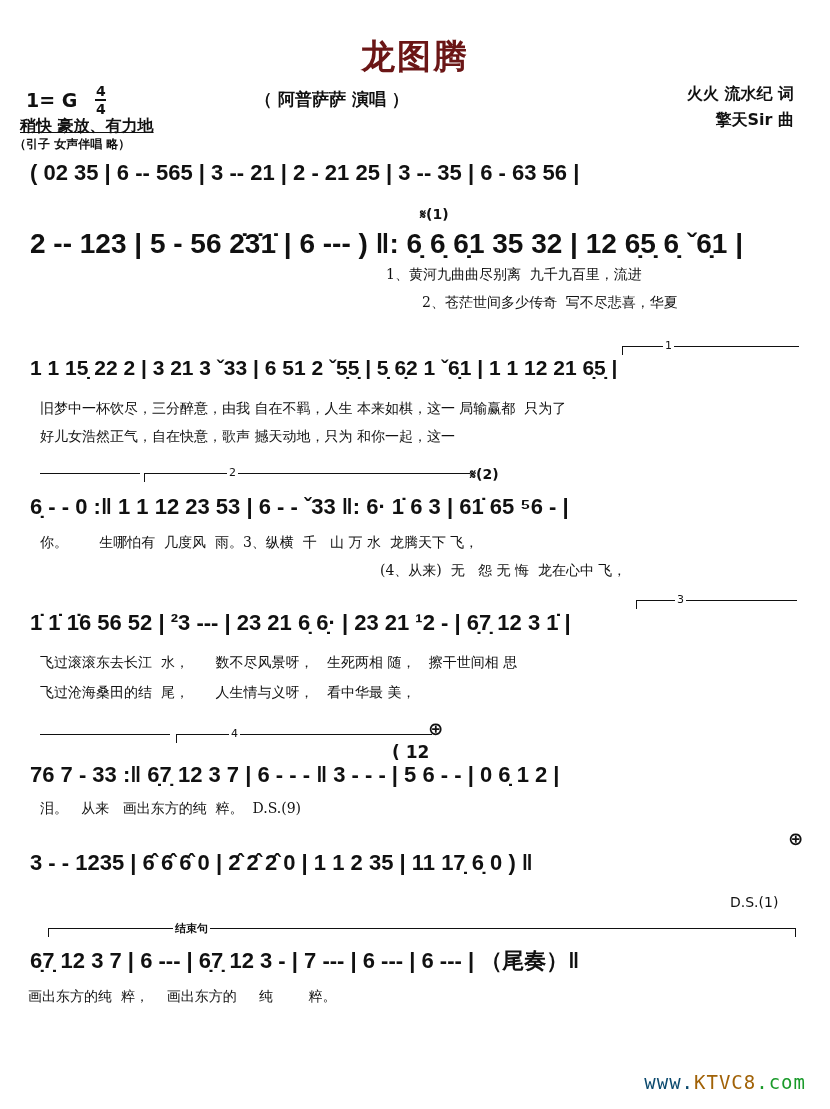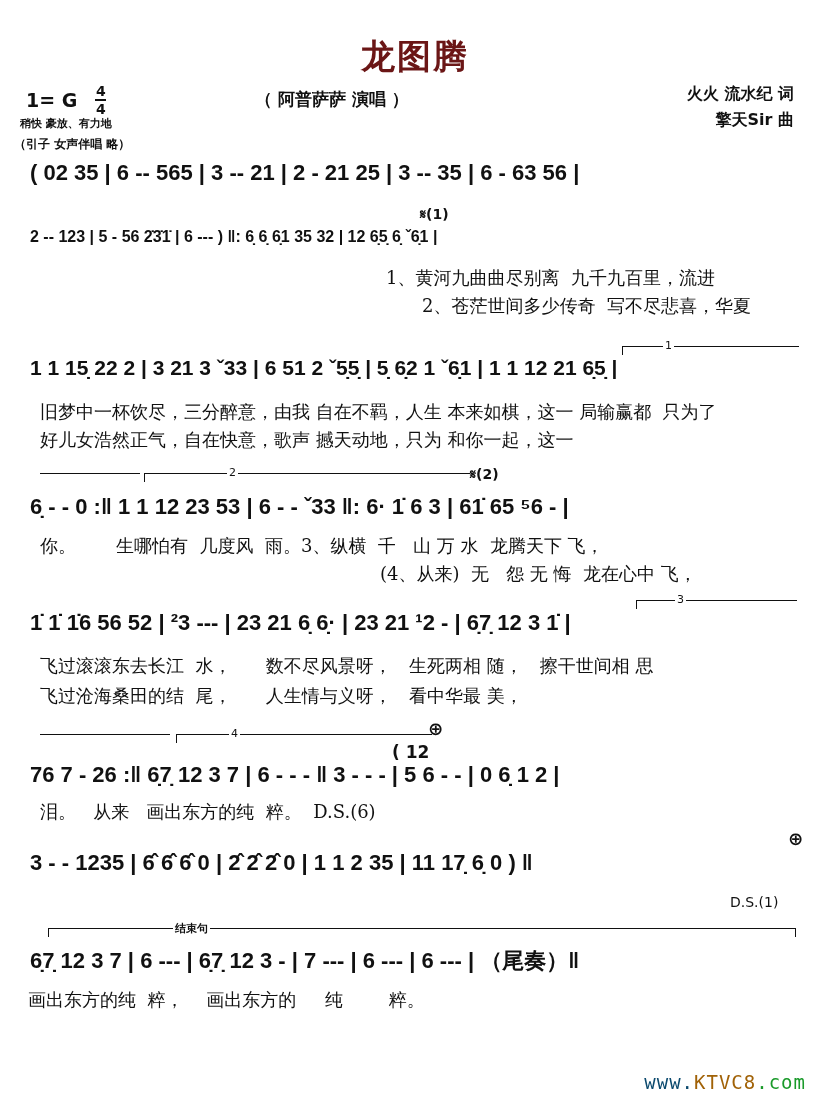--- a/index.html
+++ b/index.html
@@ -3,27 +3,27 @@
 <meta charset="utf-8">
 <style>
   html,body{margin:0;padding:0;background:#fff;}
   body{width:830px;height:1109px;position:relative;overflow:hidden;font-family:"DejaVu Sans","Liberation Sans",sans-serif;color:#111;}
   .abs{position:absolute;}
   .title{left:0;width:830px;top:34px;text-align:center;font-size:34px;font-weight:bold;color:#6b1616;letter-spacing:2px;font-family:"DejaVu Sans",sans-serif;}
   .singer{left:0;width:664px;top:88px;text-align:center;font-size:17px;font-weight:bold;}
   .key{left:26px;top:84px;font-size:19px;font-weight:bold;display:flex;align-items:center;gap:18px;}
   .frac{display:inline-flex;flex-direction:column;align-items:center;font-size:14px;line-height:14px;}
   .frac .bar{width:11px;height:1.5px;background:#111;margin:1px 0;}
-  .tempo{left:20px;top:116px;font-size:11px;font-weight:bold;}
+  .tempo{left:20px;top:116px;font-size:16px;font-weight:bold;text-decoration:underline;}
   .intro{left:14px;top:136px;font-size:12px;font-weight:bold;}
   .credit1{right:36px;top:84px;font-size:16px;font-weight:bold;text-align:right;}
   .credit2{right:36px;top:110px;font-size:16px;font-weight:bold;text-align:center;}
   .row{position:absolute;left:30px;width:780px;display:flex;align-items:flex-end;}
   .note-line{display:flex;align-items:flex-end;font-weight:bold;font-size:22px;font-family:"Liberation Sans","DejaVu Sans",sans-serif;}
-  .lyr{position:absolute;font-size:18px;white-space:pre;font-family:"DejaVu Serif","Liberation Serif",serif;}
+  .lyr{position:absolute;font-size:14px;white-space:pre;font-family:"DejaVu Serif","Liberation Serif",serif;}
   .volta{position:absolute;height:8px;border-top:1px solid #111;font-size:10px;}
   .volta.l{border-left:1px solid #111;}
   .volta span{position:absolute;top:-8px;background:#fff;padding:0 2px;font-size:11px;}
   .mark{position:absolute;font-size:14px;font-weight:bold;}
   .small{position:absolute;font-size:12px;}
   .watermark{position:absolute;right:24px;bottom:16px;font-size:19px;letter-spacing:1px;font-family:"DejaVu Sans Mono",monospace;}
 </style>
 </head>
 <body>
 
@@ -41,21 +41,21 @@
 <div class="abs intro">（引子 女声伴唱 略）</div>
 <div class="abs credit1">火火 流水纪 词</div>
 <div class="abs credit2">擎天Sir 曲</div>
 
 <div class="row note-line" style="top:160px;">
   <span style="font-size:22px;white-space:pre;">( 02 35 | 6 -- 565 | 3 -- 21 | 2 - 21 25 | 3 -- 35 | 6 - 63 56 |</span>
 </div>
 
 <div class="mark" style="left:420px;top:206px;">𝄋(1)</div>
 <div class="row note-line" style="top:228px;">
-  <span style="font-size:16px;white-space:pre;">2 -- 123 | 5 - 56 2̇3̇1̇ | 6 --- ) ‖: 6̣ 6̣ 6̣1 35 32 | 12 6̣5̣ 6̣ ˇ6̣1 |</span>
+  <span style="font-size:28px;white-space:pre;">2 -- 123 | 5 - 56 2̇3̇1̇ | 6 --- ) ‖: 6̣ 6̣ 6̣1 35 32 | 12 6̣5̣ 6̣ ˇ6̣1 |</span>
 </div>
 <div class="lyr" style="left:386px;top:266px;">1、黄河九曲曲尽别离  九千九百里，流进</div>
 <div class="lyr" style="left:386px;top:294px;margin-left:36px;">2、苍茫世间多少传奇  写不尽悲喜，华夏</div>
 
 <div class="volta l" style="left:622px;top:346px;width:176px;">
     <span style="left:40px;">1</span>
   </div>
 <div class="row note-line" style="top:356px;">
   <span style="font-size:21px;white-space:pre;">1 1 15̣ 22 2 | 3 21 3 ˇ33 | 6 51 2 ˇ5̣5̣ | 5̣ 6̣2 1 ˇ6̣1 | 1 1 12 21 6̣5̣ |</span>
 </div>
@@ -82,23 +82,23 @@
 <div class="lyr" style="left:40px;top:654px;">飞过滚滚东去长江  水，      数不尽风景呀，   生死两相 随，   擦干世间相 思</div>
 <div class="lyr" style="left:40px;top:684px;">飞过沧海桑田的结  尾，      人生情与义呀，   看中华最 美，</div>
 
 <div class="volta" style="left:40px;top:734px;width:130px;"></div>
 <div class="volta l" style="left:176px;top:734px;width:255px;">
     <span style="left:52px;">4</span>
   </div>
 <div class="mark" style="left:428px;top:718px;font-size:18px;">⊕</div>
 <div class="mark" style="left:392px;top:742px;font-size:17px;">( 12</div>
 <div class="row note-line" style="top:762px;">
-  <span style="font-size:22px;white-space:pre;">76 7 - 26 :‖ 6̣7̣ 12 3 7 | 6 - - - ‖ 3 - - - | 5 6 - - | 0 6̣ 1 2 |</span>
+  <span style="font-size:22px;white-space:pre;">76 7 - 33 :‖ 6̣7̣ 12 3 7 | 6 - - - ‖ 3 - - - | 5 6 - - | 0 6̣ 1 2 |</span>
 </div>
-<div class="lyr" style="left:40px;top:800px;">泪。   从来   画出东方的纯  粹。  D.S.(6)</div>
+<div class="lyr" style="left:40px;top:800px;">泪。   从来   画出东方的纯  粹。  D.S.(9)</div>
 
 <div class="mark" style="left:788px;top:828px;font-size:18px;">⊕</div>
 <div class="row note-line" style="top:850px;">
   <span style="font-size:22px;white-space:pre;">3 - - 1235 | 6̂ 6̂ 6̂ 0 | 2̂ 2̂ 2̂ 0 | 1 1 2 35 | 11 17̣ 6̣ 0 ) ‖</span>
 </div>
 <div class="small" style="left:730px;top:894px;font-size:14px;">D.S.(1)</div>
 
 <div class="volta l" style="left:48px;top:928px;width:746px;border-right:1px solid #111;">
     <span style="left:124px;font-weight:bold;">结束句</span>
   </div>

